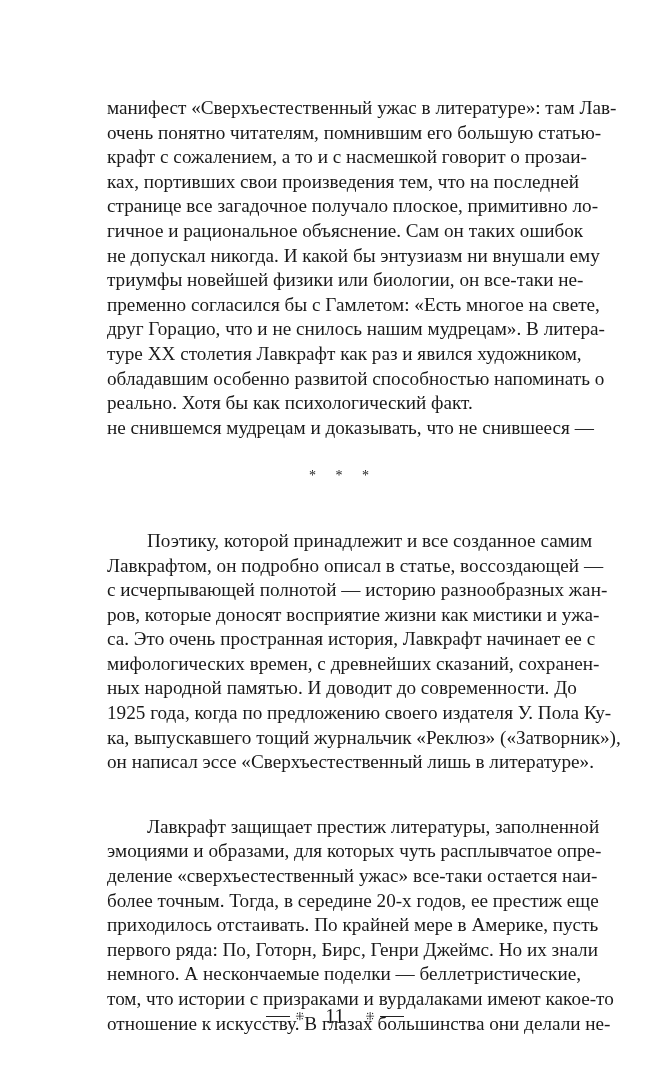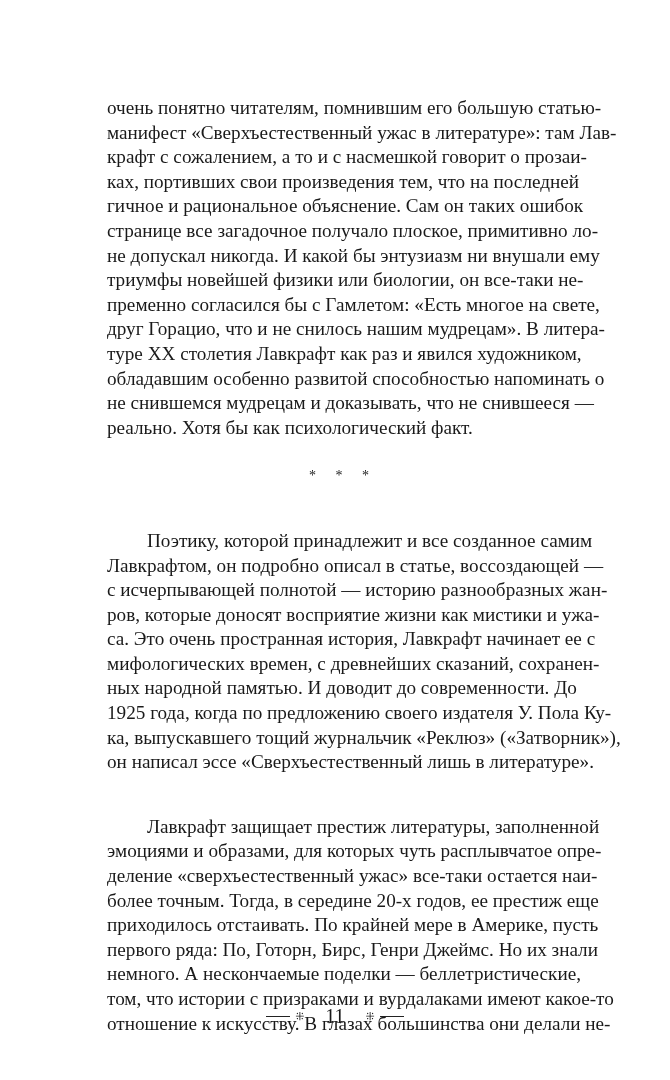--- a/index.html
+++ b/index.html
@@ -77,34 +77,34 @@
       display: inline-block;
       margin: 0 15px;
       font-size: 20px;
     }
   </style>
 </head>
 <body>
 
 <div class="page">
   <div id="para-0">
+      <div class="line">манифест «Сверхъестественный ужас в литературе»: там Лав-</div>
       <div class="line">очень понятно читателям, помнившим его большую статью-</div>
-      <div class="line">манифест «Сверхъестественный ужас в литературе»: там Лав-</div>
       <div class="line">крафт с сожалением, а то и с насмешкой говорит о прозаи-</div>
       <div class="line">ках, портивших свои произведения тем, что на последней</div>
+      <div class="line">странице все загадочное получало плоское, примитивно ло-</div>
       <div class="line">гичное и рациональное объяснение. Сам он таких ошибок</div>
-      <div class="line">странице все загадочное получало плоское, примитивно ло-</div>
       <div class="line">не допускал никогда. И какой бы энтузиазм ни внушали ему</div>
       <div class="line">триумфы новейшей физики или биологии, он все-таки не-</div>
       <div class="line">пременно согласился бы с Гамлетом: «Есть многое на свете,</div>
       <div class="line">друг Горацио, что и не снилось нашим мудрецам». В литера-</div>
       <div class="line">туре XX столетия Лавкрафт как раз и явился художником,</div>
       <div class="line">обладавшим особенно развитой способностью напоминать о</div>
+      <div class="line last">реально. Хотя бы как психологический факт.</div>
       <div class="line">не снившемся мудрецам и доказывать, что не снившееся —</div>
-      <div class="line last">реально. Хотя бы как психологический факт.</div>
     </div>
   <div class="separator">* * *</div>
   <div id="para-1">
       <div class="line indent">Поэтику, которой принадлежит и все созданное самим</div>
       <div class="line">Лавкрафтом, он подробно описал в статье, воссоздающей —</div>
       <div class="line">с исчерпывающей полнотой — историю разнообразных жан-</div>
       <div class="line">ров, которые доносят восприятие жизни как мистики и ужа-</div>
       <div class="line">са. Это очень пространная история, Лавкрафт начинает ее с</div>
       <div class="line">мифологических времен, с древнейших сказаний, сохранен-</div>
       <div class="line">ных народной памятью. И доводит до современности. До</div>

